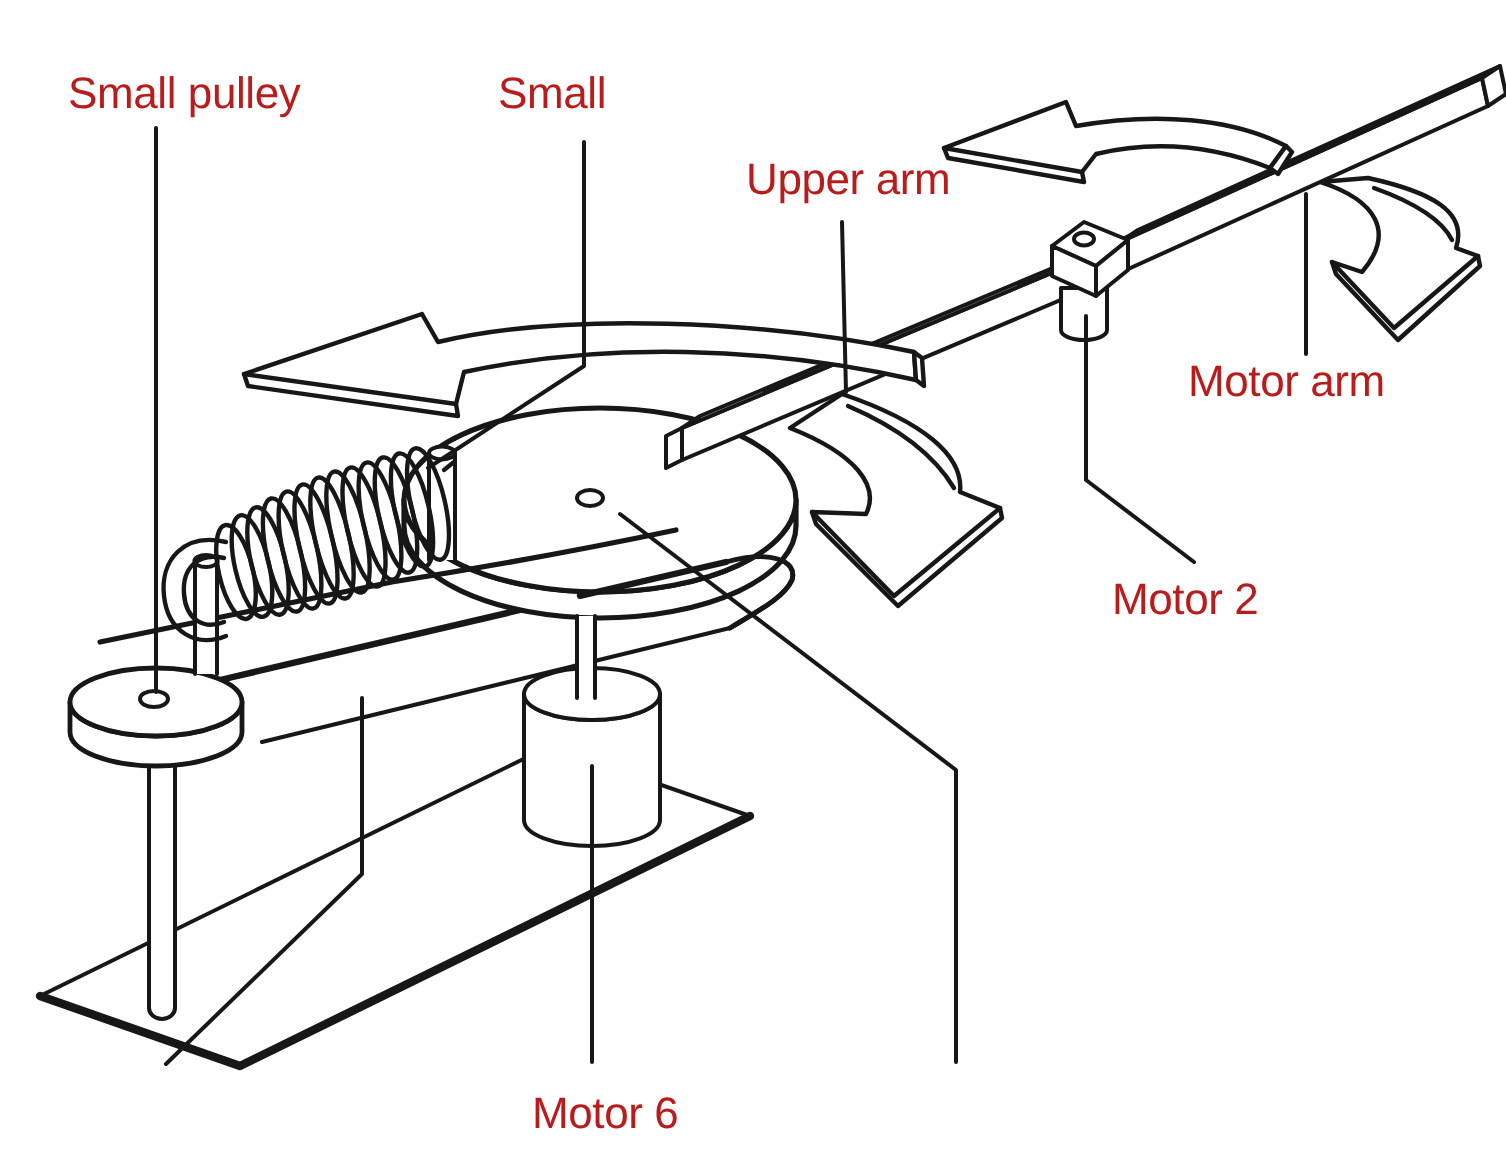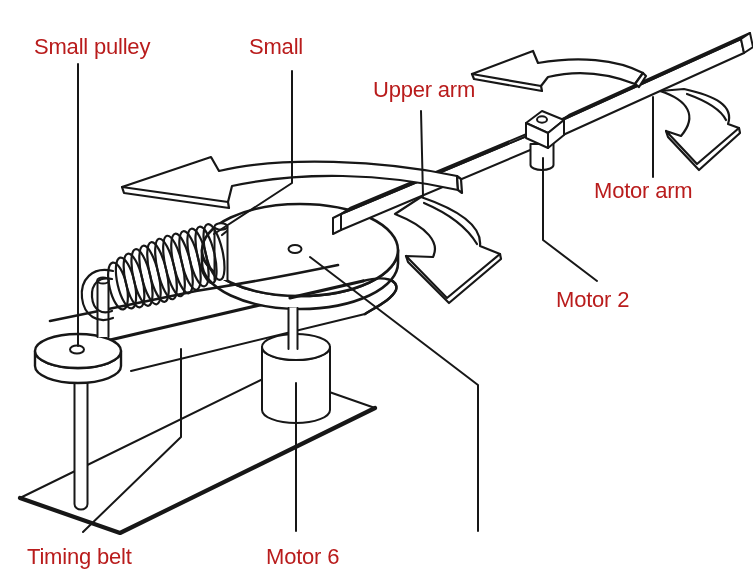--- a/index.html
+++ b/index.html
@@ -143,14 +143,13 @@
     <path d="M310 257 L478 385 L478 531"></path>
   </g>
 </svg>
 
   <div class="part-label" style="left:34px;top:36px;">Small pulley</div>
   <div class="part-label" style="left:249px;top:36px;">Small</div>
   <div class="part-label" style="left:373px;top:79px;">Upper arm</div>
   <div class="part-label" style="left:594px;top:180px;">Motor arm</div>
   <div class="part-label" style="left:556px;top:289px;">Motor 2</div>
   <div class="part-label" style="left:266px;top:546px;">Motor 6</div>
-  <div class="part-label" style="left:27px;top:546px;">Timing belt</div>
 </div>
 
 </body></html>

